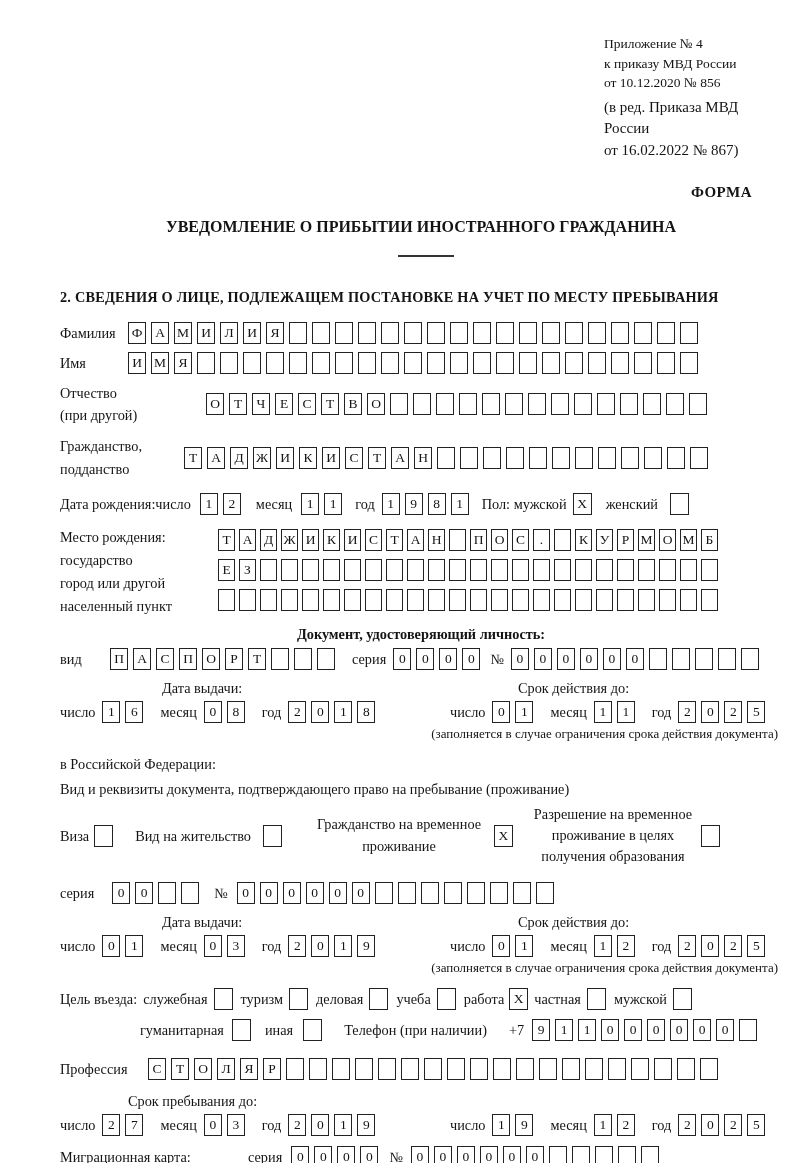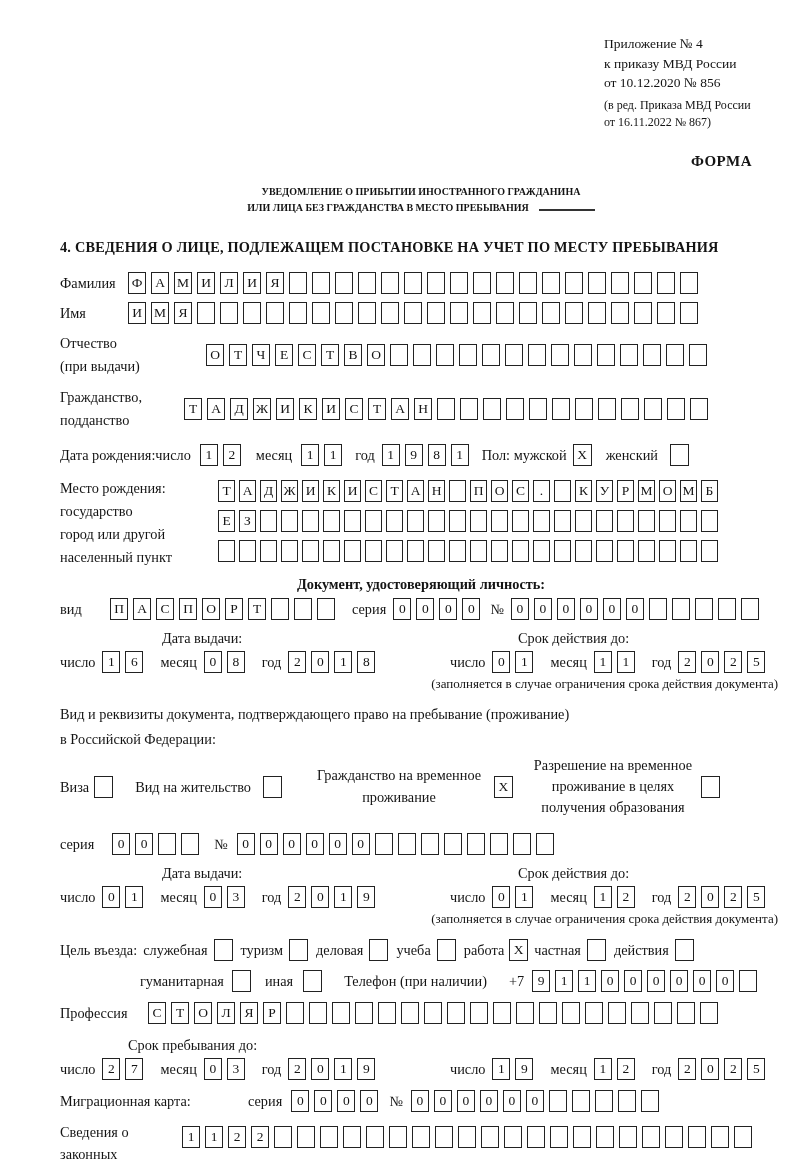--- a/index.html
+++ b/index.html
@@ -1,27 +1,27 @@
 <!DOCTYPE html>
 <html><head>
 <meta charset="utf-8">
 <style>
   html,body{margin:0;padding:0;background:#fff;}
   body{width:800px;height:1163px;overflow:hidden;color:#141414;
        font-family:"Liberation Serif",serif;}
   .page{box-sizing:border-box;width:800px;padding:34px 18px 0 60px;}
 
   .hdr{width:178px;margin-left:auto;font-size:13.5px;line-height:1.45;}
-  .hdr .small{font-size:12px;}
+  .hdr .small{font-size:15px;}
   .hdr .small.first{margin-top:4px;}
 
   .forma{text-align:right;padding-right:30px;font-weight:bold;font-size:15px;
          margin-top:22px;letter-spacing:.5px;}
 
-  .title{text-align:center;font-weight:bold;font-size:10px;margin-top:14px;line-height:1.55;}
+  .title{text-align:center;font-weight:bold;font-size:16px;margin-top:14px;line-height:1.55;}
   .blank{display:inline-block;width:56px;border-bottom:2px solid #333;margin-left:10px;}
 
   .sec{font-weight:bold;font-size:14.3px;margin-top:24px;letter-spacing:.2px;}
 
   .row{display:flex;align-items:center;margin-top:8px;font-size:14.3px;}
   .lbl{white-space:nowrap;line-height:22px;}
   .lblcol{flex:0 0 auto;font-size:14.3px;line-height:1.6;}
   .optlbl{display:inline-block;text-align:center;line-height:1.5;font-size:14.3px;}
 
   .cells{display:inline-flex;flex:0 0 auto;}
@@ -43,31 +43,31 @@
 </head>
 <body>
 
 <div class="page">
 
   <div class="hdr">
     <div>Приложение № 4</div>
     <div>к приказу МВД России</div>
     <div>от 10.12.2020 № 856</div>
     <div class="small first">(в ред. Приказа МВД России</div>
-    <div class="small">от 16.11.2022 № 867)</div>
+    <div class="small">от 16.02.2022 № 867)</div>
   </div>
 
   <div class="forma">ФОРМА</div>
 
   <div class="title">
     <div>УВЕДОМЛЕНИЕ О ПРИБЫТИИ ИНОСТРАННОГО ГРАЖДАНИНА</div>
-    <div><span>ИЛИ ЛИЦА БЕЗ ГРАЖДАНСТВА В МЕСТО ПРЕБЫВАНИЯ</span><span class="blank"></span></div>
-  </div>
-
-  <div class="sec">4. СВЕДЕНИЯ О ЛИЦЕ, ПОДЛЕЖАЩЕМ ПОСТАНОВКЕ НА УЧЕТ ПО МЕСТУ ПРЕБЫВАНИЯ</div>
+    <div><span class="blank"></span></div>
+  </div>
+
+  <div class="sec">2. СВЕДЕНИЯ О ЛИЦЕ, ПОДЛЕЖАЩЕМ ПОСТАНОВКЕ НА УЧЕТ ПО МЕСТУ ПРЕБЫВАНИЯ</div>
 
   <div class="row" style="margin-top:16px">
     <span class="lbl" style="width:68px">Фамилия</span>
     <span class="cells">
         <span class="cell">Ф</span>
         <span class="cell">А</span>
         <span class="cell">М</span>
         <span class="cell">И</span>
         <span class="cell">Л</span>
         <span class="cell">И</span>
@@ -120,21 +120,21 @@
         <span class="cell"></span>
         <span class="cell"></span>
         <span class="cell"></span>
         <span class="cell"></span>
       </span>
   </div>
 
   <div class="row">
     <span class="lblcol" style="width:146px">
       <span>Отчество</span><br>
-      <span>(при выдачи)</span>
+      <span>(при другой)</span>
     </span>
     <span class="cells">
         <span class="cell">О</span>
         <span class="cell">Т</span>
         <span class="cell">Ч</span>
         <span class="cell">Е</span>
         <span class="cell">С</span>
         <span class="cell">Т</span>
         <span class="cell">В</span>
         <span class="cell">О</span>
@@ -388,22 +388,22 @@
           <span class="cell">2</span>
           <span class="cell">0</span>
           <span class="cell">2</span>
           <span class="cell">5</span>
         </span>
     </div>
   </div>
   <div class="note">(заполняется в случае ограничения срока действия документа)</div>
 
   <div class="intro">
+    <div>в Российской Федерации:</div>
     <div>Вид и реквизиты документа, подтверждающего право на пребывание (проживание)</div>
-    <div>в Российской Федерации:</div>
   </div>
 
   <div class="row" style="margin-top:2px">
     <span class="lbl">Виза</span>
     <span class="cells cb" style="margin-left:5px">
         <span class="cell"></span>
       </span>
     <span class="lbl" style="margin-left:22px">Вид на жительство</span>
     <span class="cells cb" style="margin-left:12px">
         <span class="cell"></span>
@@ -514,21 +514,21 @@
         <span class="cell"></span>
       </span>
     <span class="lbl">работа</span>
     <span class="cells cb" style="margin:0 6px 0 5px">
         <span class="cell">X</span>
       </span>
     <span class="lbl">частная</span>
     <span class="cells cb" style="margin:0 8px 0 6px">
         <span class="cell"></span>
       </span>
-    <span class="lbl">действия</span>
+    <span class="lbl">мужской</span>
     <span class="cells cb" style="margin-left:6px">
         <span class="cell"></span>
       </span>
   </div>
 
   <div class="row" style="margin-top:9px;margin-left:80px">
     <span class="lbl">гуманитарная</span>
     <span class="cells cb" style="margin:0 14px 0 8px">
         <span class="cell"></span>
       </span>
@@ -545,21 +545,21 @@
         <span class="cell">0</span>
         <span class="cell">0</span>
         <span class="cell">0</span>
         <span class="cell">0</span>
         <span class="cell">0</span>
         <span class="cell">0</span>
         <span class="cell"></span>
       </span>
   </div>
 
-  <div class="row" style="margin-top:10px">
+  <div class="row" style="margin-top:17px">
     <span class="lbl" style="width:88px">Профессия</span>
     <span class="cells">
         <span class="cell">С</span>
         <span class="cell">Т</span>
         <span class="cell">О</span>
         <span class="cell">Л</span>
         <span class="cell">Я</span>
         <span class="cell">Р</span>
         <span class="cell"></span>
         <span class="cell"></span>

